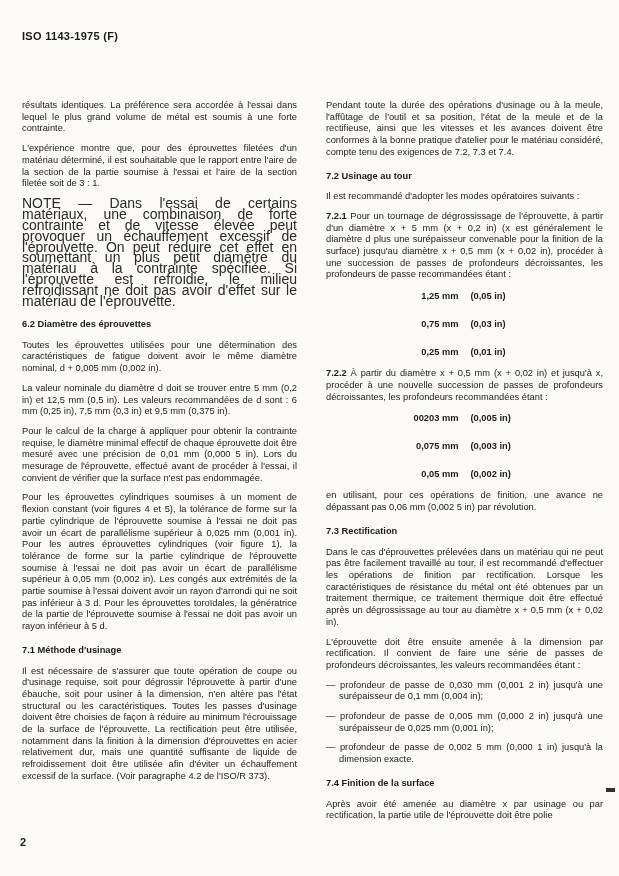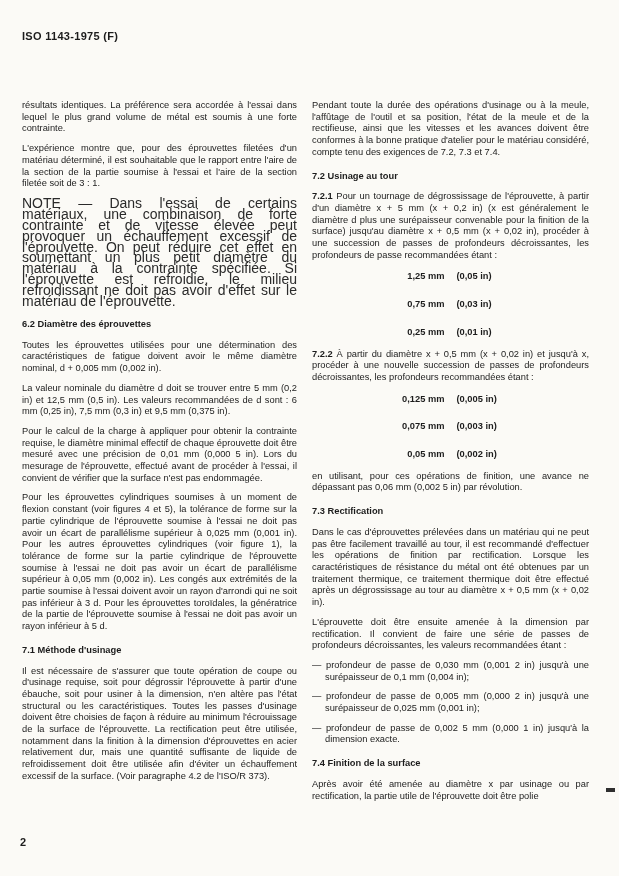--- a/index.html
+++ b/index.html
@@ -15,21 +15,21 @@
   .doc-ref{
     position:absolute;left:22px;top:30px;
     font-size:11px;font-weight:bold;letter-spacing:.3px;
   }
   .col{
     position:absolute;top:100px;
     font-size:9.3px;line-height:11.7px;
     text-align:justify;
   }
   .col.left{left:22px;width:275px;}
-  .col.right{left:312px;width:277px;}
+  .col.right{left:326px;width:277px;}
   .blk{margin:0 0 8px 0;}
   .blk.h1{font-weight:bold;margin:15px 0 11px 0;text-align:left;}
   .blk.h2{font-weight:bold;margin:12px 0 9px 0;text-align:left;}
   .blk.note{font-size:14px;line-height:10.9px;color:#2a2a2a;}
   .blk.values{margin:10px 0 10px 0;display:flex;flex-direction:column;align-items:center;gap:16px;font-weight:bold;}
   .vrow{display:flex;gap:12px;}
   .vmm{display:inline-block;min-width:58px;text-align:right;}
   .vin{display:inline-block;min-width:58px;text-align:left;}
   .blk.dash{padding-left:13px;text-indent:-13px;}
   .clause-lead{font-weight:bold;}
@@ -56,39 +56,40 @@
       <div class="blk p">Toutes les éprouvettes utilisées pour une détermination des caractéristiques de fatigue doivent avoir le même diamètre nominal, d + 0,005 mm (0,002 in).</div>
       <div class="blk p">La valeur nominale du diamètre d doit se trouver entre 5 mm (0,2 in) et 12,5 mm (0,5 in). Les valeurs recommandées de d sont : 6 mm (0,25 in), 7,5 mm (0,3 in) et 9,5 mm (0,375 in).</div>
       <div class="blk p">Pour le calcul de la charge à appliquer pour obtenir la contrainte requise, le diamètre minimal effectif de chaque éprouvette doit être mesuré avec une précision de 0,01 mm (0,000 5 in). Lors du mesurage de l'éprouvette, effectué avant de procéder à l'essai, il convient de vérifier que la surface n'est pas endommagée.</div>
       <div class="blk p">Pour les éprouvettes cylindriques soumises à un moment de flexion constant (voir figures 4 et 5), la tolérance de forme sur la partie cylindrique de l'éprouvette soumise à l'essai ne doit pas avoir un écart de parallélisme supérieur à 0,025 mm (0,001 in). Pour les autres éprouvettes cylindriques (voir figure 1), la tolérance de forme sur la partie cylindrique de l'éprouvette soumise à l'essai ne doit pas avoir un écart de parallélisme supérieur à 0,05 mm (0,002 in). Les congés aux extrémités de la partie soumise à l'essai doivent avoir un rayon d'arrondi qui ne soit pas inférieur à 3 d. Pour les éprouvettes toroïdales, la génératrice de la partie de l'éprouvette soumise à l'essai ne doit pas avoir un rayon inférieur à 5 d.</div>
       <div class="blk h2">7.1  Méthode d'usinage</div>
       <div class="blk p">Il est nécessaire de s'assurer que toute opération de coupe ou d'usinage requise, soit pour dégrossir l'éprouvette à partir d'une ébauche, soit pour usiner à la dimension, n'en altère pas l'état structural ou les caractéristiques. Toutes les passes d'usinage doivent être choisies de façon à réduire au minimum l'écrouissage de la surface de l'éprouvette. La rectification peut être utilisée, notamment dans la finition à la dimension d'éprouvettes en acier relativement dur, mais une quantité suffisante de liquide de refroidissement doit être utilisée afin d'éviter un échauffement excessif de la surface. (Voir paragraphe 4.2 de l'ISO/R 373).</div>
     </div>
   <div class="col right">
       <div class="blk p">Pendant toute la durée des opérations d'usinage ou à la meule, l'affûtage de l'outil et sa position, l'état de la meule et de la rectifieuse, ainsi que les vitesses et les avances doivent être conformes à la bonne pratique d'atelier pour le matériau considéré, compte tenu des exigences de 7.2, 7.3 et 7.4.</div>
       <div class="blk h2">7.2  Usinage au tour</div>
+      <div class="blk p">Il est recommandé d'adopter les modes opératoires suivants :</div>
       <div class="blk p"><span class="clause-lead">7.2.1</span>  Pour un tournage de dégrossissage de l'éprouvette, à partir d'un diamètre x + 5 mm (x + 0,2 in) (x est généralement le diamètre d plus une surépaisseur convenable pour la finition de la surface) jusqu'au diamètre x + 0,5 mm (x + 0,02 in), procéder à une succession de passes de profondeurs décroissantes, les profondeurs de passe recommandées étant :</div>
       <div class="blk values">
         <div class="vrow">
           <span class="vmm">1,25 mm</span>
           <span class="vin">(0,05 in)</span>
         </div>
         <div class="vrow">
           <span class="vmm">0,75 mm</span>
           <span class="vin">(0,03 in)</span>
         </div>
         <div class="vrow">
           <span class="vmm">0,25 mm</span>
           <span class="vin">(0,01 in)</span>
         </div>
       </div>
       <div class="blk p"><span class="clause-lead">7.2.2</span>  À partir du diamètre x + 0,5 mm (x + 0,02 in) et jusqu'à x, procéder à une nouvelle succession de passes de profondeurs décroissantes, les profondeurs recommandées étant :</div>
       <div class="blk values">
         <div class="vrow">
-          <span class="vmm">0,125 mm</span>
+          <span class="vmm">00203 mm</span>
           <span class="vin">(0,005 in)</span>
         </div>
         <div class="vrow">
           <span class="vmm">0,075 mm</span>
           <span class="vin">(0,003 in)</span>
         </div>
         <div class="vrow">
           <span class="vmm">0,05  mm</span>
           <span class="vin">(0,002 in)</span>
         </div>

